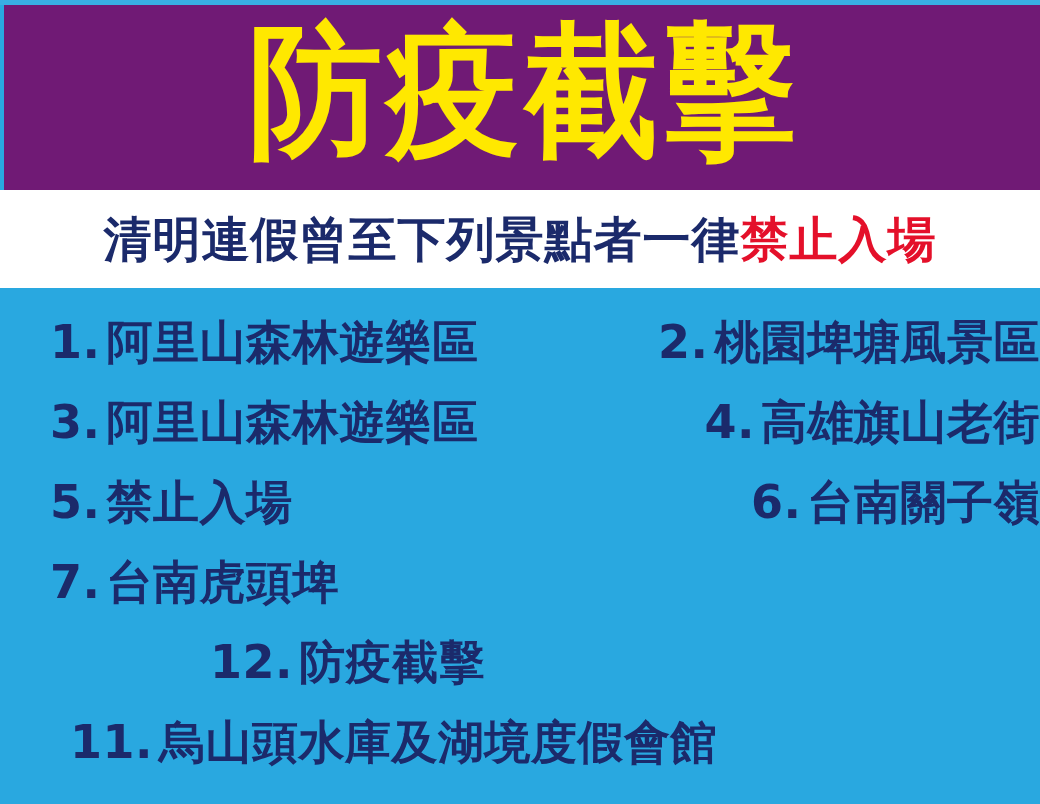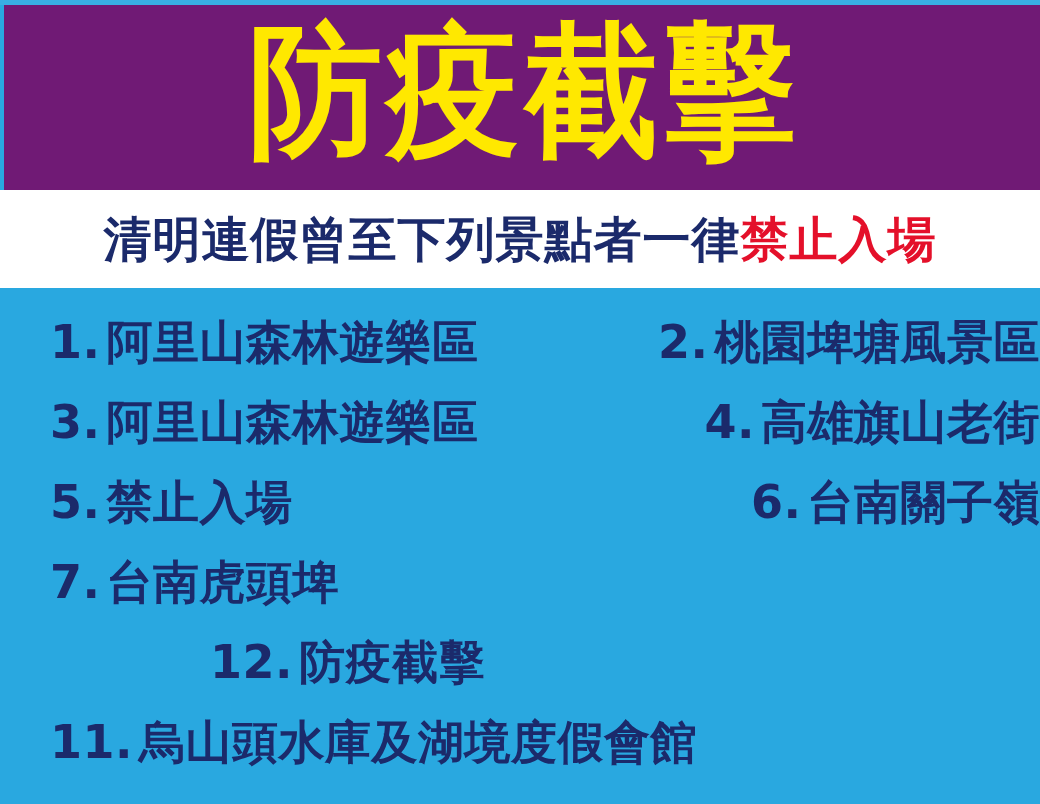--- a/index.html
+++ b/index.html
@@ -133,21 +133,21 @@
 
   .list-cell.right {
     width: 485px;
     padding-left: 15px;
     box-sizing: border-box;
     text-align: right;
   }
 
   .list-cell.wide {
     width: 1040px;
-    padding-left: 50px;
+    padding-left: 70px;
     box-sizing: border-box;
   }
 
   .idx {
     display: inline-block;
     margin-right: 6px;
   }
 </style>
 </head>
 <body>

